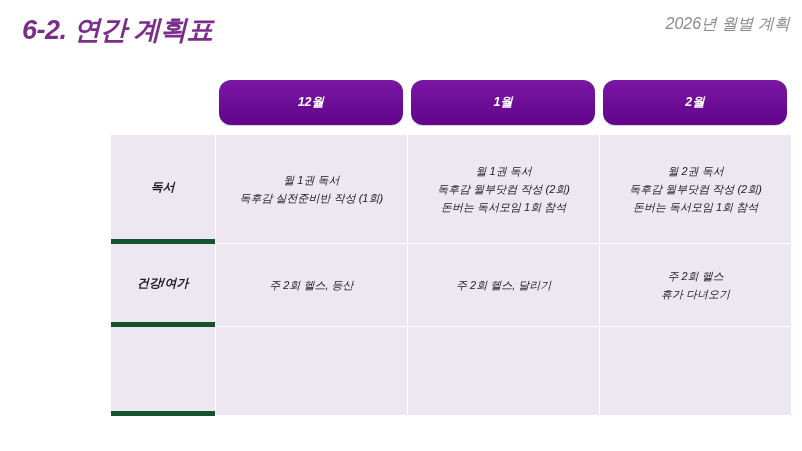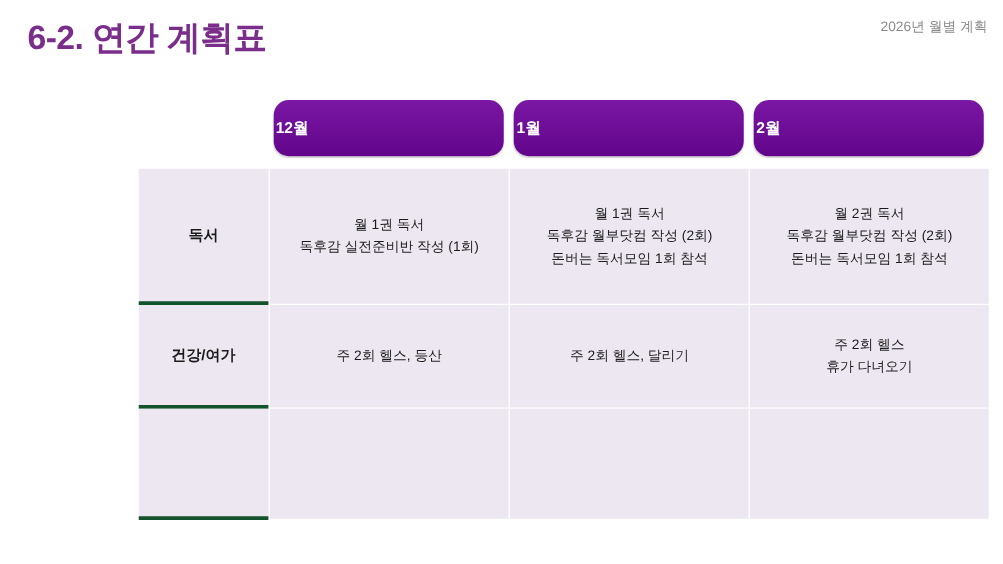--- a/index.html
+++ b/index.html
@@ -12,39 +12,40 @@
     background: #ffffff;
     font-family: "Liberation Sans", sans-serif;
     overflow: hidden;
     position: relative;
   }
   .slide {
     position: relative;
     width: 802px;
     height: 357px;
     box-sizing: border-box;
+    font-style: italic;
   }
   .page-title {
     position: absolute;
     left: 22px;
     top: 12px;
     font-size: 27px;
     color: #7B2D8B;
     font-weight: bold;
     letter-spacing: -0.5px;
     white-space: nowrap;
   }
   .header-right {
     position: absolute;
     right: 12px;
     top: 14px;
     text-align: right;
   }
   .header-year {
-    font-size: 11px;
+    font-size: 16px;
     color: #8a8a8a;
     white-space: nowrap;
   }
   .header-note {
     margin-top: 9px;
     font-size: 11.5px;
     color: #1a1a1a;
     white-space: nowrap;
   }
   .header-note .link {
@@ -66,37 +67,37 @@
 
   .month-cell {
     padding: 0 4px 10px 4px;
     vertical-align: middle;
   }
   .month-pill {
     background: #6D0D96;
     background: linear-gradient(180deg, #7a17a4 0%, #62058b 100%);
     color: #ffffff;
     font-size: 12.5px;
-    text-align: left;
+    text-align: center;
     border-radius: 12px;
     padding: 14px 2px;
     box-shadow: 0 1px 1px rgba(0,0,0,0.18);
   }
   .corner-cell {
     background: transparent;
   }
 
   .row-label {
     background: #EDE7F1;
     color: #1b1b1b;
     font-size: 12px;
     font-weight: bold;
     text-align: center;
     vertical-align: middle;
-    border-bottom: 3px solid #14532d;
+    border-bottom: 5px solid #14532d;
     line-height: 1.35;
     padding: 8px 2px;
   }
   .data-cell {
     background: #EDE7F1;
     font-size: 11px;
     color: #1b1b1b;
     text-align: center;
     vertical-align: middle;
     border-left: 1px solid #ffffff;

